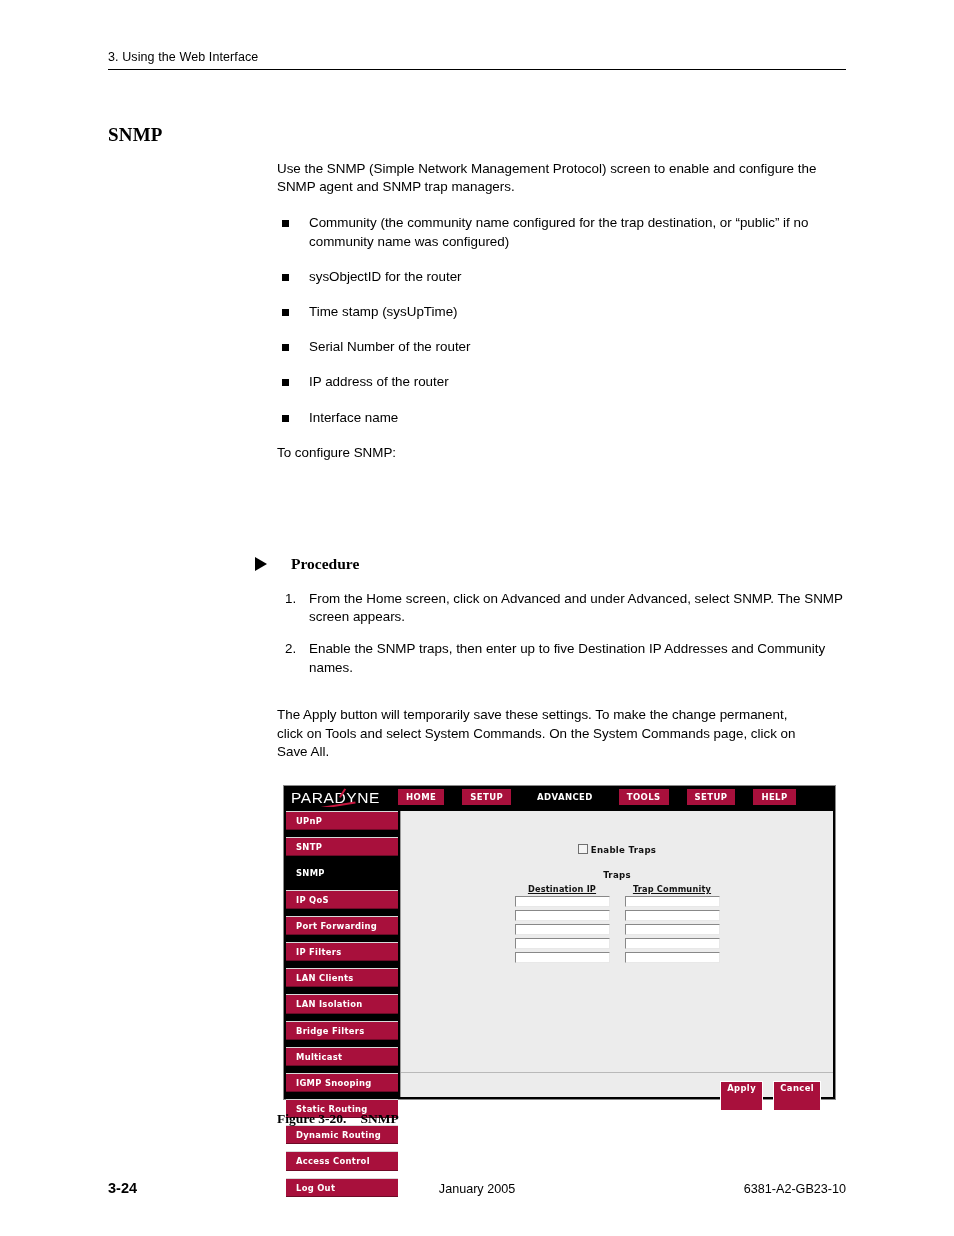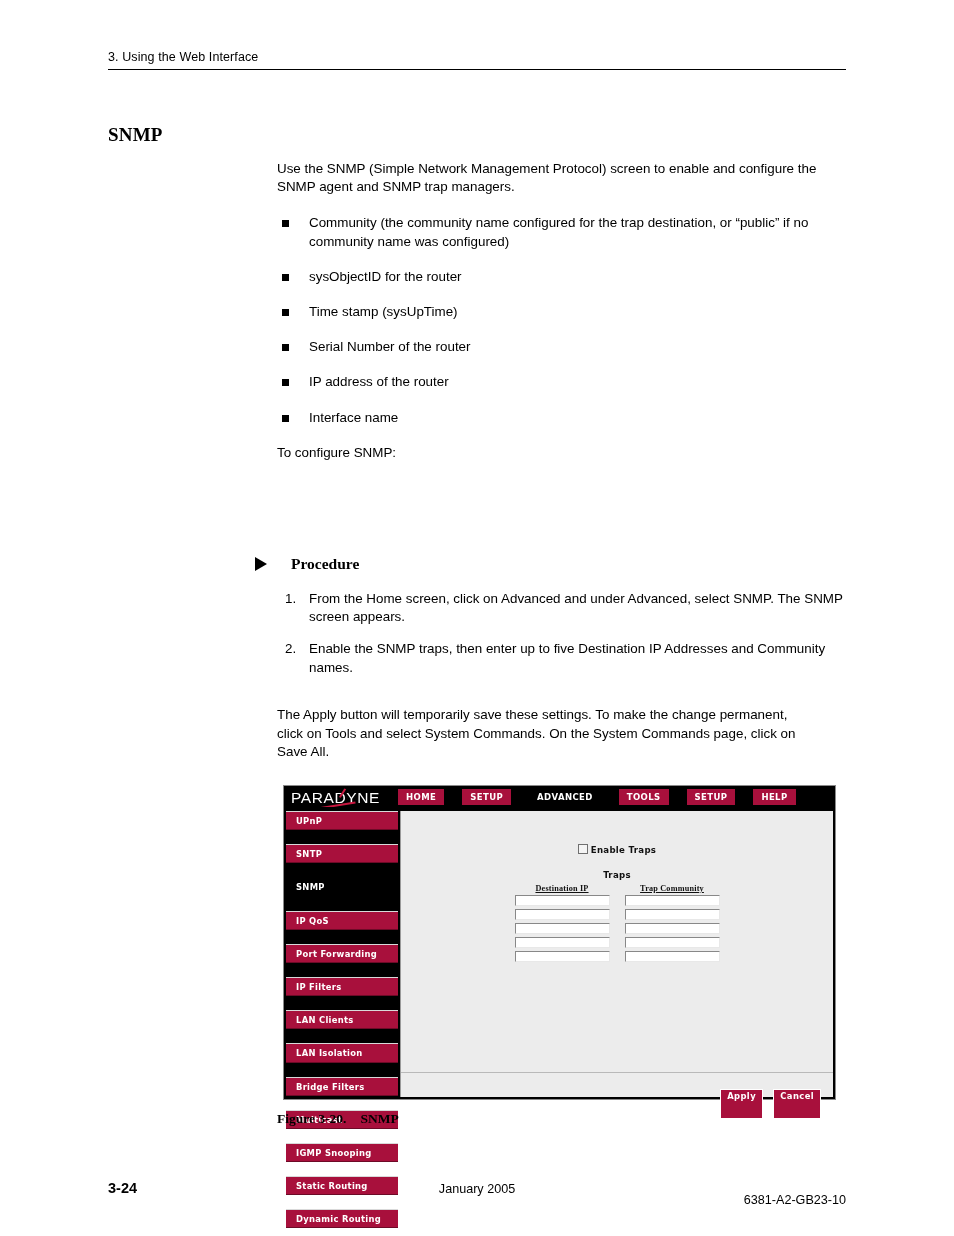--- a/index.html
+++ b/index.html
@@ -156,21 +156,21 @@
   }
   .footer .f-left {
     position: absolute; left: 0; top: 0;
     font-weight: bold; font-size: 14.5px;
   }
   .footer .f-mid {
     position: absolute; left: 0; top: 2px;
     width: 738px; text-align: center; font-size: 12.6px;
   }
   .footer .f-right {
-    position: absolute; right: 0; top: 13px;
+    position: absolute; right: 0; top: 2px;
     font-size: 12.6px;
   }
 
   
   .figure {
     position: absolute;
     left: 283px;
     top: 785px;
     width: 553px;
     height: 315px;
@@ -254,21 +254,21 @@
   }
   .ui-side-item {
     height: 19.2px;
     background: #a8103c;
     color: #ffffff;
     font-size: 8.4px;
     font-weight: bold;
     letter-spacing: .3px;
     line-height: 19.2px;
     padding-left: 10px;
-    margin-bottom: 14px;
+    margin-bottom: 7px;
     box-sizing: border-box;
     white-space: nowrap;
     overflow: hidden;
     border-top: 1px solid #d9d9d9;
     border-bottom: 1px solid #6d0a27;
   }
   .ui-side-item.active {
     background: #000000;
     color: #ffffff;
     border-top: 1px solid #000;
@@ -325,21 +325,20 @@
     text-align: center;
     font-size: 8.6px;
     font-weight: bold;
     letter-spacing: .3px;
     color: #111;
   }
 
   .traps-grid {
     margin: 4px auto 0 auto;
     width: 205px;
-    font-family: Liberation Serif, serif;
   }
   .traps-head {
     display: flex;
     gap: 15px;
     margin-bottom: 2px;
   }
   .traps-head span {
     width: 95px;
     text-align: center;
     font-size: 8.2px;
@@ -367,21 +366,21 @@
   .ui-btnbar {
     position: absolute;
     left: 0; right: 0;
     bottom: 0;
     height: 24px;
     border-top: 1px solid #b9b9b9;
     background: #ececec;
   }
   .ui-btn {
     position: absolute;
-    top: 16px;
+    top: 8px;
     height: 30px;
     background: #a8103c;
     color: #ffffff;
     font-size: 8.4px;
     font-weight: bold;
     letter-spacing: .4px;
     line-height: 13px;
     text-align: center;
     border: 1px solid #ffffff;
     box-sizing: border-box;

